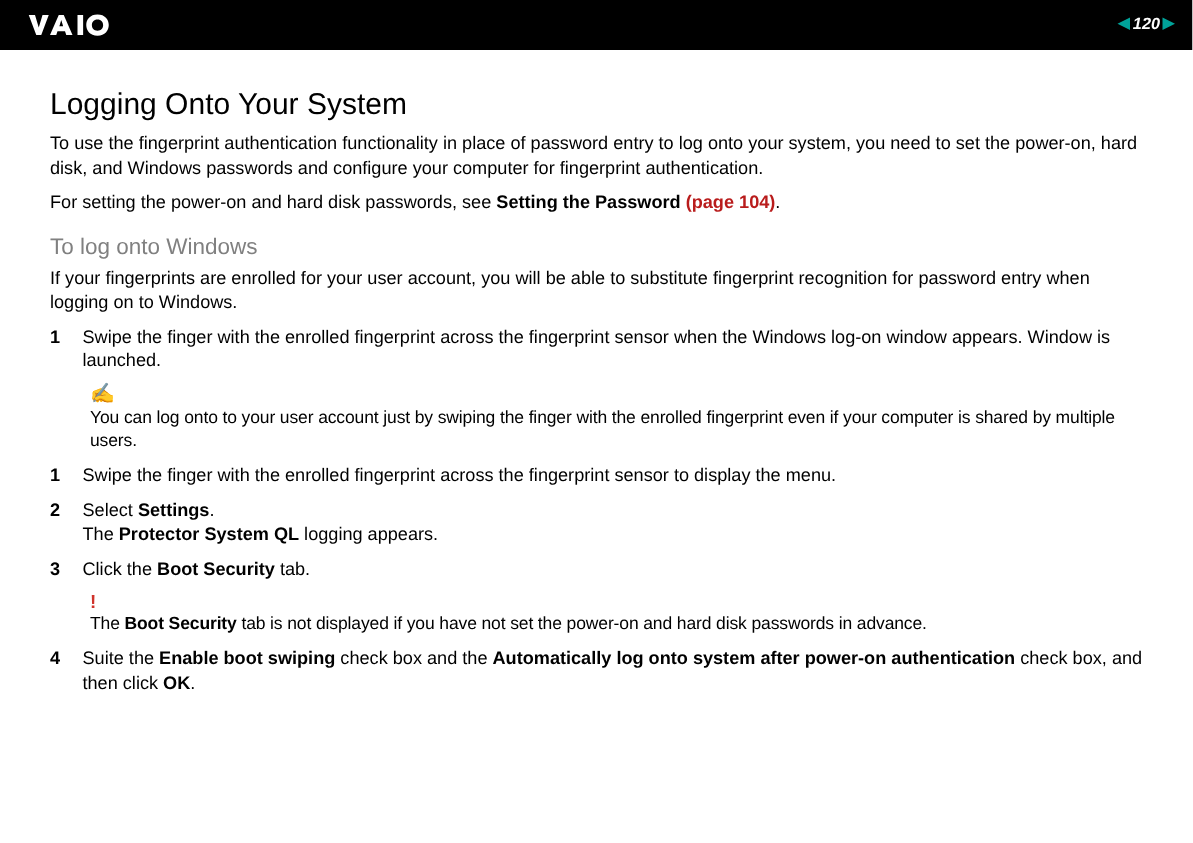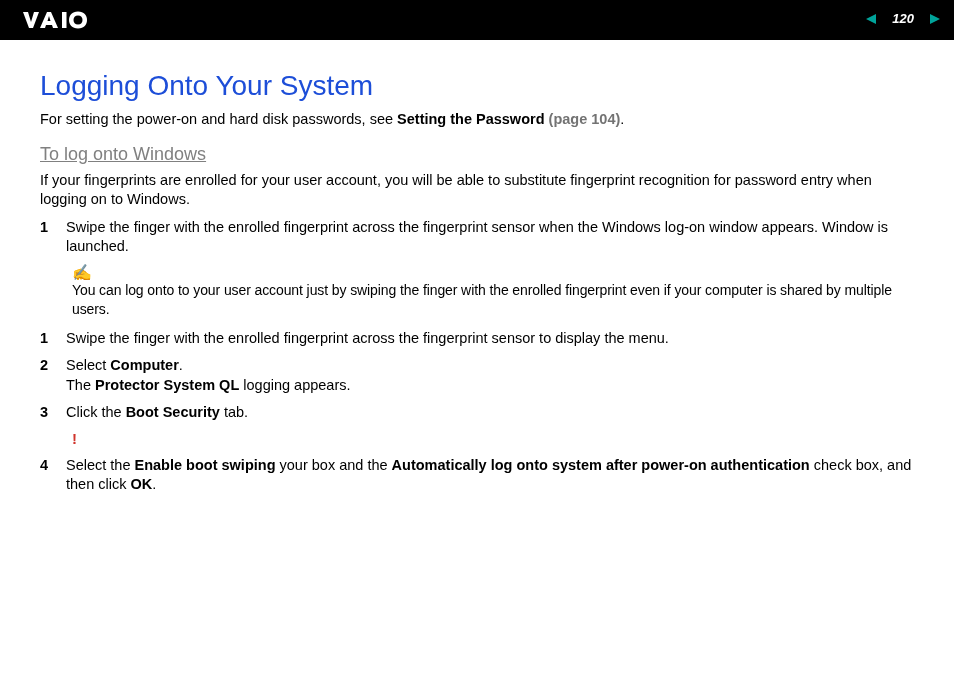--- a/index.html
+++ b/index.html
@@ -1,38 +1,38 @@
 <!DOCTYPE html>
 <html><head>
 <meta charset="utf-8">
 <style>
   * { box-sizing: border-box; margin: 0; padding: 0; }
   html, body { width: 954px; height: 674px; font-family: Arial, Helvetica, sans-serif; color: #000; background: #fff; }
   .header { height: 40px; background: #000; color: #fff; display: flex; align-items: center; justify-content: space-between; padding: 0 14px 0 18px; }
   .logo { display: flex; align-items: center; gap: 0; }
   .logo svg { height: 18px; fill: #fff; }
   .header-right { text-align: right; font-size: 12.5px; line-height: 1.25; font-style: italic; font-weight: bold; }
-  .page-nav { display: flex; align-items: center; justify-content: flex-end; gap: 16px; margin-bottom: 2px; }
+  .page-nav { display: flex; align-items: center; justify-content: flex-end; gap: 2px; margin-bottom: 2px; }
   .nav-arrow { width: 0; height: 0; border-top: 5px solid transparent; border-bottom: 5px solid transparent; display:inline-block; }
   .nav-prev { border-right: 10px solid #00a39a; }
   .nav-next { border-left: 10px solid #00a39a; }
   .page-num { font-style: italic; font-weight: bold; font-size: 13px; }
   .content { padding: 30px 40px 20px 40px; }
-  h1.title { color: #1d4ed8; font-weight: 400; font-size: 28px; margin-bottom: 8px; }
+  h1.title { color: #000000; font-weight: 400; font-size: 24px; margin-bottom: 8px; }
   p.body { font-size: 14.5px; line-height: 1.35; margin-bottom: 8px; }
-  h2.sub { color: #808080; font-weight: 400; font-size: 18px; margin: 14px 0 6px 0; text-decoration: underline; }
+  h2.sub { color: #808080; font-weight: 400; font-size: 18px; margin: 14px 0 6px 0; }
   .num-item { display: flex; font-size: 14.5px; line-height: 1.35; margin-bottom: 8px; }
   .num-item .n { font-weight: bold; width: 26px; flex-shrink: 0; }
   .num-item .t { flex: 1; }
   .note-block { padding-left: 32px; margin-bottom: 10px; }
   .pencil-icon { color: #4a5aa0; font-size: 16px; display:block; line-height:1; }
   .warn-icon { color: #d0342c; font-weight: bold; font-size: 15px; display:block; line-height:1; }
   .note-text { font-family: Arial, Helvetica, sans-serif; font-size: 14px; line-height: 1.35; }
   .note-text.condensed { font-stretch: condensed; letter-spacing: -0.1px; }
-  a.pagelink { color: #737373; font-weight: bold; text-decoration: none; }
+  a.pagelink { color: #b91c1c; font-weight: bold; text-decoration: none; }
   b { font-weight: bold; }
 </style>
 </head>
 <body>
 
 <div class="header">
   <div class="logo">
     <svg viewBox="0 0 200 36" width="110">
       <path d="M0 2 L12 34 L20 34 L32 2 L22 2 L16 22 L10 2 Z"></path>
       <path d="M48 2 L34 34 L44 34 L46 28 L58 28 L60 34 L70 34 L56 2 Z M49 20 L52 10 L55 20 Z"></path>
@@ -45,20 +45,21 @@
       <span class="nav-arrow nav-prev"></span>
       <span class="page-num">120</span>
       <span class="nav-arrow nav-next"></span>
     </div>
   </div>
 </div>
 
 <div class="content">
   <h1 class="title">Logging Onto Your System</h1>
 
+  <p class="body">To use the fingerprint authentication functionality in place of password entry to log onto your system, you need to set the power-on, hard disk, and Windows passwords and configure your computer for fingerprint authentication.</p>
 
   <p class="body">
     <span>For setting the power-on and hard disk passwords, see </span><b>Setting the Password</b>
     <a href="#" class="pagelink">(page 104)</a><span>.</span>
   </p>
 
   <h2 class="sub">To log onto Windows</h2>
   <p class="body">If your fingerprints are enrolled for your user account, you will be able to substitute fingerprint recognition for password entry when logging on to Windows.</p>
 
   <div class="num-item">
@@ -73,36 +74,39 @@
 
 
   <div class="num-item">
     <div class="n">1</div>
     <div class="t">Swipe the finger with the enrolled fingerprint across the fingerprint sensor to display the menu.</div>
   </div>
 
   <div class="num-item">
     <div class="n">2</div>
     <div class="t">
-      <span>Select </span><b>Computer</b><span>.</span><br>
+      <span>Select </span><b>Settings</b><span>.</span><br>
       <span>The </span><b>Protector System QL</b><span> logging appears.</span>
     </div>
   </div>
 
   <div class="num-item">
     <div class="n">3</div>
     <div class="t">
       <span> Click the </span><b>Boot Security</b><span> tab.</span>
     </div>
   </div>
 
   <div class="note-block">
     <span class="warn-icon">!</span>
+    <span class="note-text condensed">
+      <span>The </span><b>Boot Security</b><span> tab is not displayed if you have not set the power-on and hard disk passwords in advance.</span>
+    </span>
   </div>
 
   <div class="num-item">
     <div class="n">4</div>
     <div class="t">
-      <span>Select the </span><b>Enable boot swiping</b><span> your box and the </span><b>Automatically log onto system after power-on authentication</b><span> check box, and then click </span><b>OK</b><span>.</span>
+      <span>Suite the </span><b>Enable boot swiping</b><span> check box and the </span><b>Automatically log onto system after power-on authentication</b><span> check box, and then click </span><b>OK</b><span>.</span>
     </div>
   </div>
 
 </div>
 
 </body></html>

